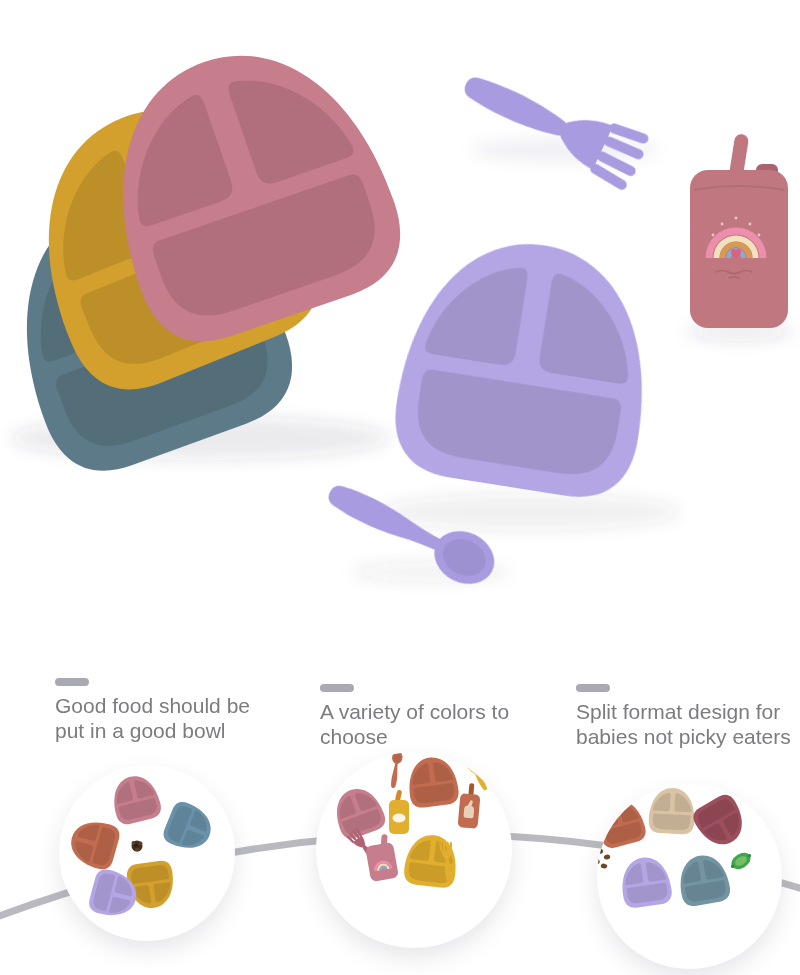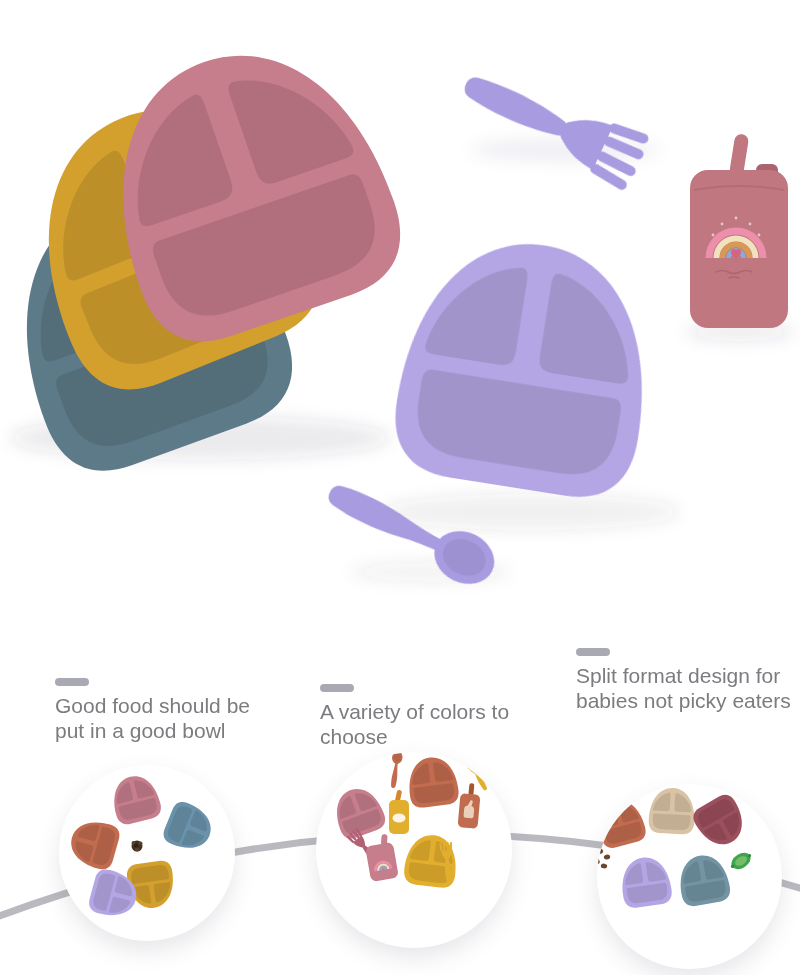--- a/index.html
+++ b/index.html
@@ -24,21 +24,21 @@
   .feature h3 {
     margin:0;
     font-size:21px;
     line-height:25px;
     font-weight:400;
     letter-spacing:0;
     color: var(--text-gray, #7c7c80);
   }
   .f1 { left:55px;  top:678px; width:195px; }
   .f2 { left:320px; top:684px; width:228px; }
-  .f3 { left:576px; top:648px; width:218px; }
+  .f3 { left:576px; top:684px; width:218px; }
 
   .bubble {
     position:absolute;
     border-radius:50%;
     background:#fff;
     overflow:hidden;
     box-shadow: 0 10px 22px rgba(108,108,124,0.16);
   }
   .bubble svg { display:block; }
   .b1 { left:59px;  top:765px; width:176px; height:176px; }

